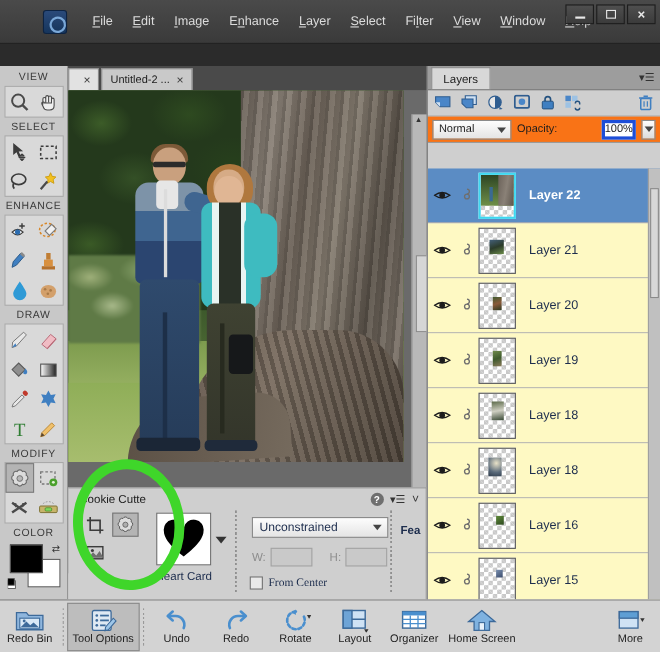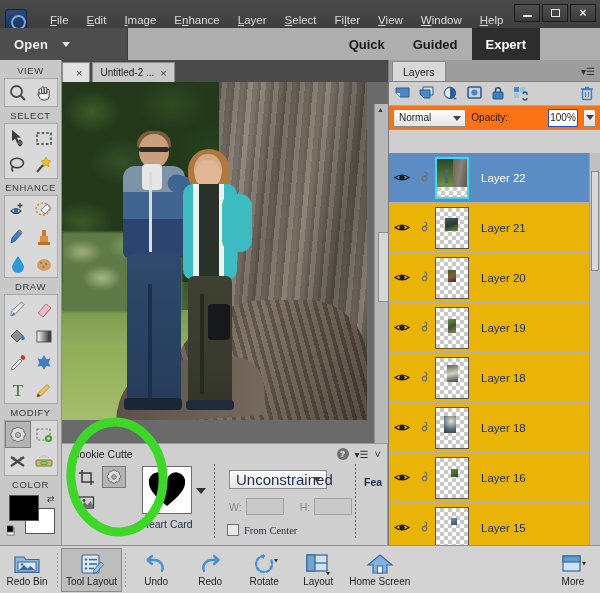--- a/index.html
+++ b/index.html
@@ -9,21 +9,21 @@
     background:#2b2b2b;
     -webkit-font-smoothing:antialiased;
   }
   #app { position:relative; width:600px; height:593px; }
 
   
   .titlebar {
     position:absolute; left:0; top:0; width:600px; height:40px;
     background:linear-gradient(#4a4a4a,#3a3a3a);
     border-bottom:1px solid #222;
-    display:flex; align-items:center;
+    display:flex; align-items:center;padding-left:34px;
   }
   .app-logo {
     width:22px; height:22px; margin-left:5px; border-radius:3px;
     background:linear-gradient(#2a4a7a,#16355c);
     position:relative; flex:0 0 auto;
     border:1px solid #0d2342;
   }
   .app-logo::after{
     content:""; position:absolute; left:5px; top:5px; width:11px; height:11px;
     border:2px solid #7aa8d8; border-radius:50%;
@@ -261,53 +261,53 @@
     padding:0 4px; gap:5px; border-bottom:1px solid #9a9a9a;
   }
   .blendsel{
     width:92px; height:18px; background:linear-gradient(#fdfdfd,#e4e4e4);
     border:1px solid #8b8b8b; font-size:10px; color:#1d1d1d;
     display:flex; align-items:center; padding-left:5px; position:relative;
   }
   .blendsel .car{ position:absolute; right:4px; top:6px;
      width:0;height:0;border-left:4px solid transparent;border-right:4px solid transparent;border-top:5px solid #444;}
   .op-label{ font-size:10px; color:#1d1d1d; }
-  .op-val{ width:38px;height:18px;background:#fff;border:1px solid #1d4ed8;
+  .op-val{ width:38px;height:18px;background:#fff;border:3px solid #1d4ed8;
     font-size:10px;display:flex;align-items:center;justify-content:center;color:#1d1d1d;margin-left:35px;}
   .op-step{ width:16px;height:18px;background:linear-gradient(#fdfdfd,#dcdcdc);
     border:1px solid #8b8b8b; display:flex;align-items:center;justify-content:center;}
   .op-step::after{content:"";width:0;height:0;border-left:4px solid transparent;border-right:4px solid transparent;border-top:5px solid #444;}
 
   .layerlist{
     position:absolute; left:0; top:93px; right:0; bottom:0;
     background:#d4d4d4; overflow:hidden;
   }
   .layerrow{
     height:50px; display:flex; align-items:center;
-    border-bottom:1px solid #b0b0b0; background:#eab308; cursor:default;
+    border-bottom:1px solid #b0b0b0; background:#fef9c3; cursor:default;
     position:relative;
   }
   .layerrow.sel{ background:#5b8cc4; }
   .eye{ width:26px; display:flex; align-items:center; justify-content:center; }
   .linkcell{ width:18px; display:flex; align-items:center; justify-content:center;}
   .thumb{
     width:34px; height:42px; border:1px solid #555; margin-left:2px;
     background-color:#fff;
     background-image:
       linear-gradient(45deg,#c8c8c8 25%,transparent 25%,transparent 75%,#c8c8c8 75%),
       linear-gradient(45deg,#c8c8c8 25%,transparent 25%,transparent 75%,#c8c8c8 75%);
     background-size:8px 8px; background-position:0 0,4px 4px;
     position:relative; overflow:hidden;
   }
   .layerrow.sel .thumb{ border:2px solid #3fd8f0; }
   .thumb .mini{
     position:absolute; background-size:cover;
   }
   .lname{ margin-left:12px; font-size:11.5px; color:#1d2d4d; }
-  .layerrow.sel .lname{ color:#ffffff; }
+  .layerrow.sel .lname{ color:#ffffff;font-weight:bold; }
   .lp-scroll{
     position:absolute; right:0; top:0; width:11px; bottom:0;
     background:#c0c0c0; border-left:1px solid #a0a0a0;
   }
   .lp-scroll .lthumb{ position:absolute; left:1px; top:18px; width:8px; height:100px;
     background:#d8d8d8; border:1px solid #8a8a8a;}
 
   
   .tooloptions{
     position:absolute; left:62px; top:443px; width:326px; height:102px;
@@ -327,23 +327,23 @@
     background:#fff; border:1px solid #6a6a6a;
     display:flex;align-items:center;justify-content:center;
   }
   .shape-caret{ position:absolute; left:134px; top:44px;
     width:0;height:0;border-left:5px solid transparent;border-right:5px solid transparent;border-top:6px solid #333;}
   .shape-label{ position:absolute; left:72px; top:74px; width:66px; text-align:center;
     font-size:10.5px; color:#1d2d4d;}
   .divider-dots{ position:absolute; top:20px; width:1px; height:76px;
     background:repeating-linear-gradient(180deg,#666 0 2px, transparent 2px 4px);}
   .cons-sel{
-    position:absolute; left:167px; top:26px; width:98px; height:19px;
+    position:absolute; left:167px; top:26px; width:124px; height:19px;
     background:linear-gradient(#fdfdfd,#e4e4e4); border:1px solid #8b8b8b;
-    font-size:15px; color:#1d2d4d; display:flex; align-items:center; padding-left:6px;
+    font-size:11px; color:#1d2d4d; display:flex; align-items:center; padding-left:6px;
   }
   .cons-sel .car{position:absolute;right:5px;top:6px;
     width:0;height:0;border-left:4px solid transparent;border-right:4px solid transparent;border-top:5px solid #444;}
   .wh-row{ position:absolute; left:167px; top:54px; display:flex; align-items:center; gap:4px;}
   .wh-lbl{ font-size:10.5px; color:#8d8d8d;}
   .wh-inp{ width:38px;height:17px;background:#c9c9c9;border:1px solid #a3a3a3;}
   .fromcenter{ position:absolute; left:165px; top:80px; display:flex; align-items:center; gap:5px;font-family:Liberation Serif, serif;}
   .chk{ width:12px;height:12px;background:#e9e9e9;border:1px solid #6f6f6f;}
   .fc-lbl{ font-size:10.5px; color:#1d2d4d;}
   .fea-lbl{ position:absolute; left:302px; top:32px; font-size:10.5px; color:#1d2d4d; font-weight:bold;}
@@ -393,31 +393,20 @@
       <div class="winbtn">
           <span class="min-glyph"></span>
         </div>
       <div class="winbtn">
           <span class="max-glyph"></span>
         </div>
       <div class="winbtn close">×</div>
     </div>
   </div>
 
-  <div class="modebar">
-    <div class="open-zone">
-      <span class="open-label">Open</span>
-      <span class="open-caret"></span>
-    </div>
-    <div class="mode-spacer"></div>
-    <div class="mode-tab">Quick</div>
-    <div class="mode-tab">Guided</div>
-    <div class="mode-tab active">Expert</div>
-    <div class="mode-tail"></div>
-  </div>
 
   <div class="main">
 
     <div class="toolbar">
 
       <div class="tb-head">VIEW</div>
       <div class="tb-group">
         <div class="tb-cell">
           <svg width="20" height="20" viewBox="0 0 20 20">
               <circle cx="8.5" cy="8.5" r="5.5" fill="none" stroke="#4a4a4a" stroke-width="1.8"></circle>
@@ -968,21 +957,21 @@
       <svg width="26" height="22" viewBox="0 0 26 22">
         <rect x="3" y="2" width="17" height="18" rx="1.5" fill="#dfe9f3" stroke="#3d6a9a" stroke-width="1.2"></rect>
         <circle cx="7" cy="6.5" r="1.2" fill="#3d6a9a"></circle>
           <rect x="10" y="5.8" width="8" height="1.6" fill="#3d6a9a"></rect>
         <circle cx="7" cy="11" r="1.2" fill="#3d6a9a"></circle>
           <rect x="10" y="10.2" width="8" height="1.6" fill="#3d6a9a"></rect>
         <circle cx="7" cy="15.5" r="1.2" fill="#3d6a9a"></circle>
           <rect x="10" y="14.7" width="5" height="1.6" fill="#3d6a9a"></rect>
         <path d="M15 17 l7-8 2.5 2.5 -7 8 -3 .8z" fill="#9ec6e8" stroke="#3d6a9a" stroke-width="1"></path>
       </svg>
-      <span class="lbl">Tool Layout</span>
+      <span class="lbl">Tool Options</span>
     </div>
     <div class="tb-sep"></div>
     <div class="tbitem">
       <svg width="26" height="22" viewBox="0 0 26 22">
         <path d="M19 18 a8 8 0 0 0-8-11 H6" fill="none" stroke="#4a8fce" stroke-width="2.4" stroke-linecap="round"></path>
         <path d="M9 3 L4.5 7 L9 11" fill="none" stroke="#4a8fce" stroke-width="2.4" stroke-linecap="round" stroke-linejoin="round"></path>
       </svg>
       <span class="lbl">Undo</span>
     </div>
     <div class="tbitem">
@@ -1004,20 +993,33 @@
       <svg width="28" height="22" viewBox="0 0 28 22">
         <rect x="3" y="2" width="20" height="16" fill="#cfe2f4" stroke="#3d6a9a" stroke-width="1.3"></rect>
         <rect x="3" y="2" width="8" height="16" fill="#6ea4d6" stroke="#3d6a9a" stroke-width="1.3"></rect>
         <line x1="11" y1="10" x2="23" y2="10" stroke="#3d6a9a" stroke-width="1.3"></line>
         <path d="M22 19 l4 0 -2 3.4z" fill="#333"></path>
       </svg>
       <span class="lbl">Layout</span>
     </div>
     <div class="tbitem">
       <svg width="28" height="22" viewBox="0 0 28 22">
+        <rect x="3" y="3" width="21" height="15" fill="#ffffff" stroke="#3d6a9a" stroke-width="1.3"></rect>
+        <rect x="3" y="3" width="21" height="3.5" fill="#4a8fce"></rect>
+        <g stroke="#4a8fce" stroke-width="1.2">
+          <line x1="3" y1="10" x2="24" y2="10"></line>
+            <line x1="3" y1="14" x2="24" y2="14"></line>
+          <line x1="10" y1="6.5" x2="10" y2="18"></line>
+            <line x1="17" y1="6.5" x2="17" y2="18"></line>
+        </g>
+      </svg>
+      <span class="lbl">Organizer</span>
+    </div>
+    <div class="tbitem">
+      <svg width="28" height="22" viewBox="0 0 28 22">
         <path d="M14 2 L26 12 H21 V20 H7 V12 H2z" fill="#7fb2e0" stroke="#3d6a9a" stroke-width="1.2"></path>
         <rect x="11.5" y="13" width="5" height="7" fill="#e8f2fb" stroke="#3d6a9a" stroke-width="1"></rect>
       </svg>
       <span class="lbl">Home Screen</span>
     </div>
     <div class="tb-flex"></div>
     <div class="tbitem">
       <svg width="28" height="22" viewBox="0 0 28 22">
         <rect x="4" y="3" width="17" height="15" fill="#cfe2f4" stroke="#3d6a9a" stroke-width="1.2"></rect>
         <rect x="4" y="3" width="17" height="6" fill="#5e9ed4" stroke="#3d6a9a" stroke-width="1.2"></rect>

